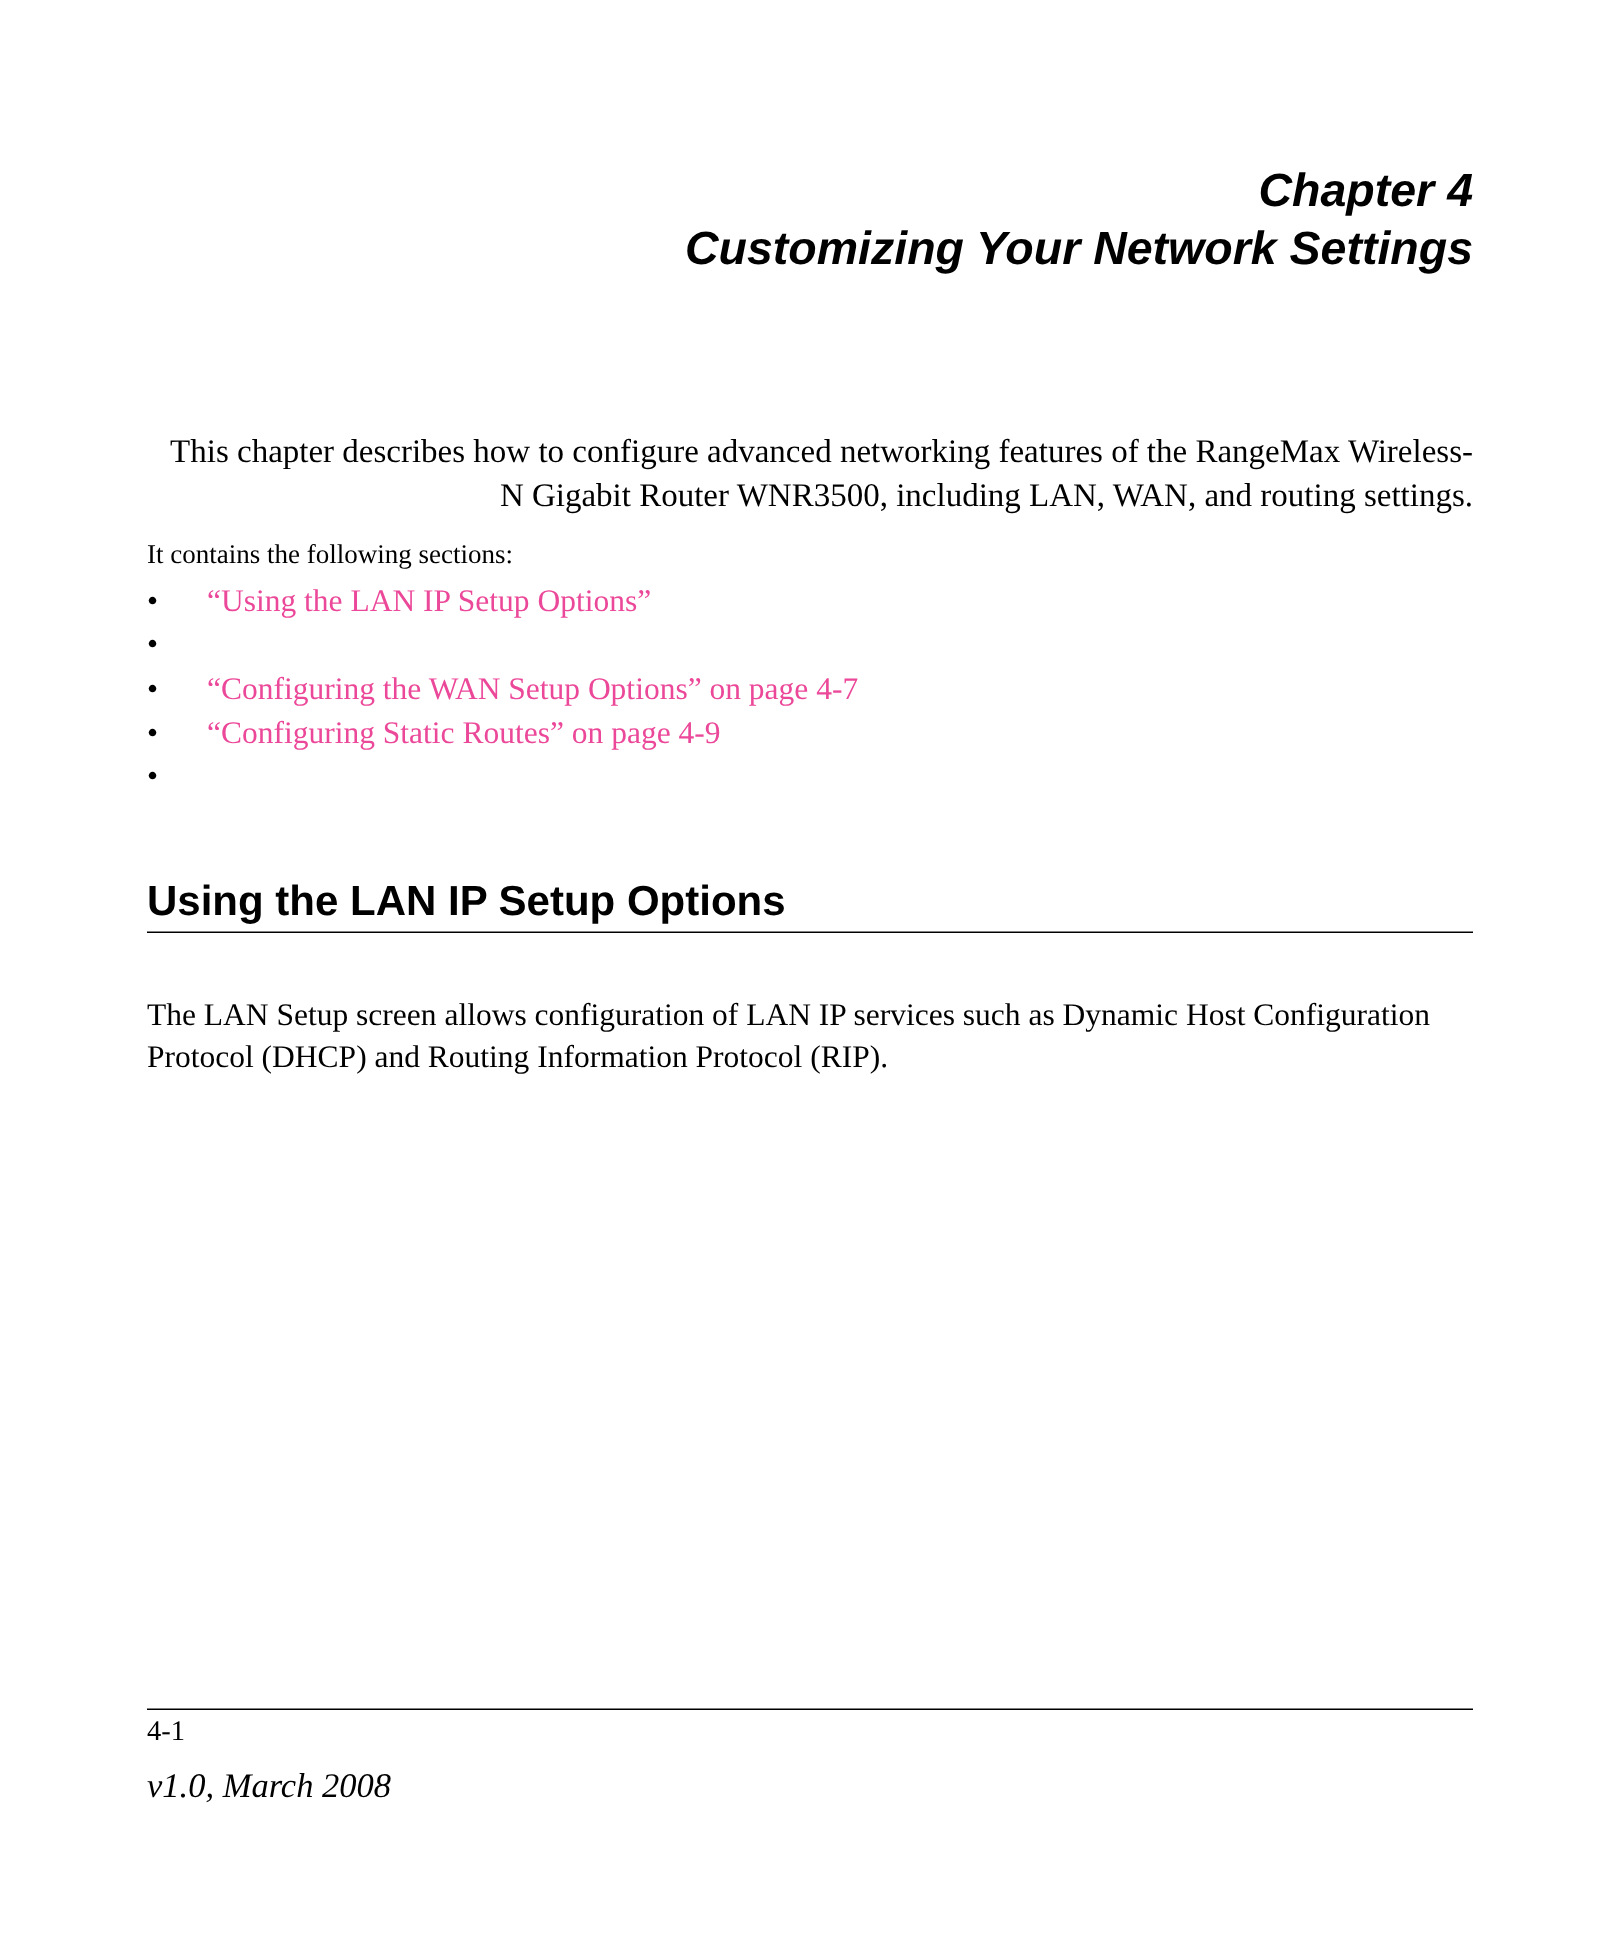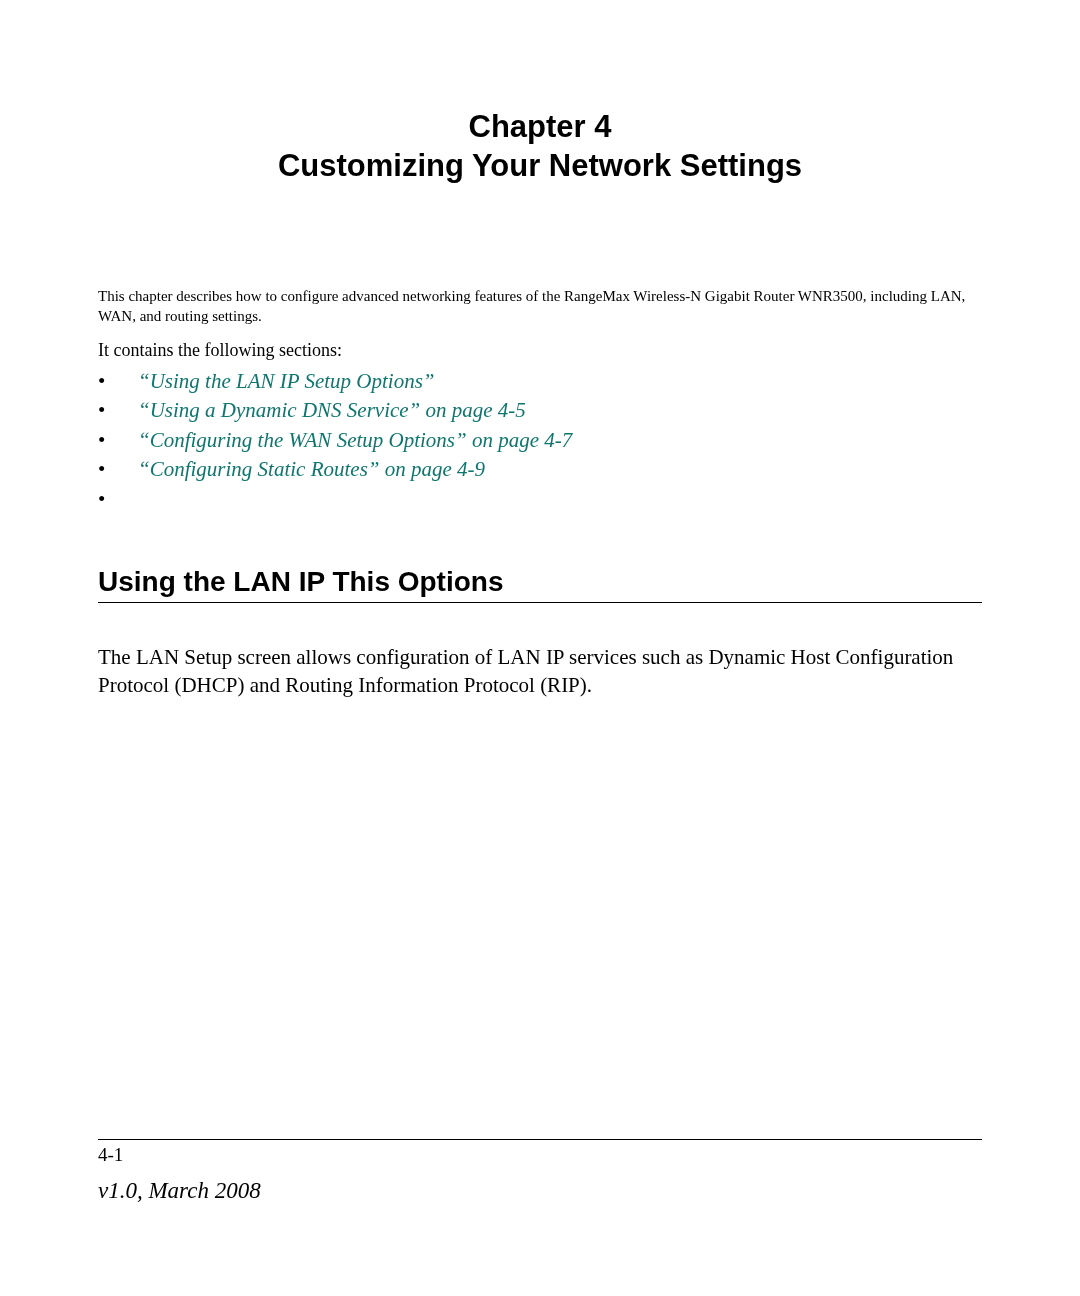--- a/index.html
+++ b/index.html
@@ -13,49 +13,50 @@
     position: relative;
     box-sizing: border-box;
   }
   .page {
     padding: 108px 98px 0 98px;
     box-sizing: border-box;
   }
   .chapter-title {
     font-family: Arial, Helvetica, sans-serif;
     font-weight: bold;
-    text-align: center;
+    text-align: right;
     font-size: 31px;
     line-height: 1.25;
     margin: 0 0 100px 0;
+    font-style: italic;
   }
   .intro-p {
-    font-size: 15px;
+    font-size: 22px;
     line-height: 1.35;
     margin: 0 0 14px 0;
+    text-align: right;
   }
   .sections-label {
     font-size: 18px;
     margin: 0 0 6px 0;
   }
   .bullet-row {
     display: flex;
     align-items: flex-start;
     font-size: 21px;
     line-height: 1.4;
     margin: 0;
   }
   .bullet-dot {
     width: 40px;
     flex: none;
     text-align: left;
   }
   .bullet-link {
-    color: #0f766e;
-    font-style: italic;
+    color: #ec4899;
   }
   .section-heading {
     font-family: Arial, Helvetica, sans-serif;
     font-weight: bold;
     font-size: 28px;
     margin: 52px 0 0 0;
     padding-bottom: 4px;
     border-bottom: 1.5px solid #000;
   }
   .section-body {
@@ -101,35 +102,34 @@
   <p class="intro-p">This chapter describes how to configure advanced networking features of the RangeMax Wireless-N Gigabit Router WNR3500, including LAN, WAN, and routing settings.</p>
 
   <p class="sections-label">It contains the following sections:</p>
 
   <div class="bullet-row">
     <span class="bullet-dot">•</span>
     <span class="bullet-link">“Using the LAN IP Setup Options”</span>
   </div>
   <div class="bullet-row">
     <span class="bullet-dot">•</span>
-    <span class="bullet-link">“Using a Dynamic DNS Service” on page 4-5</span>
   </div>
   <div class="bullet-row">
     <span class="bullet-dot">•</span>
     <span class="bullet-link">“Configuring the WAN Setup Options” on page 4-7</span>
   </div>
   <div class="bullet-row">
     <span class="bullet-dot">•</span>
     <span class="bullet-link">“Configuring Static Routes” on page 4-9</span>
   </div>
   <div class="bullet-row">
     <span class="bullet-dot">•</span>
   </div>
 
-  <h2 class="section-heading">Using the LAN IP This Options</h2>
+  <h2 class="section-heading">Using the LAN IP Setup Options</h2>
 
   <div class="section-body">
     <p>The LAN Setup screen allows configuration of LAN IP services such as Dynamic Host Configuration Protocol (DHCP) and Routing Information Protocol (RIP).</p>
   </div>
 
 </div>
 
 <div class="footer">
   <div class="page-num">4-1</div>
   <div class="version">v1.0, March 2008</div>

